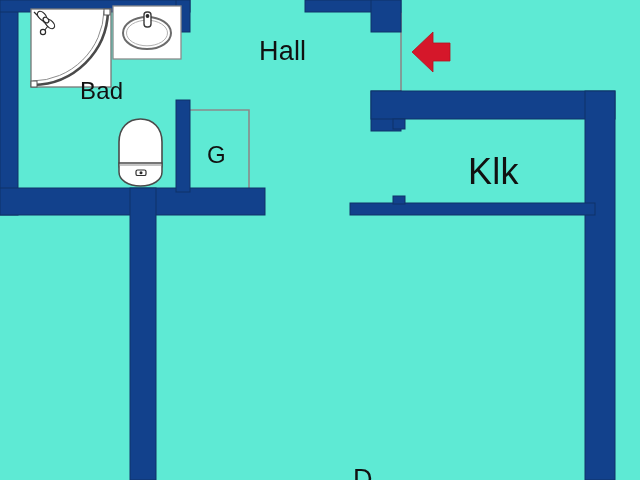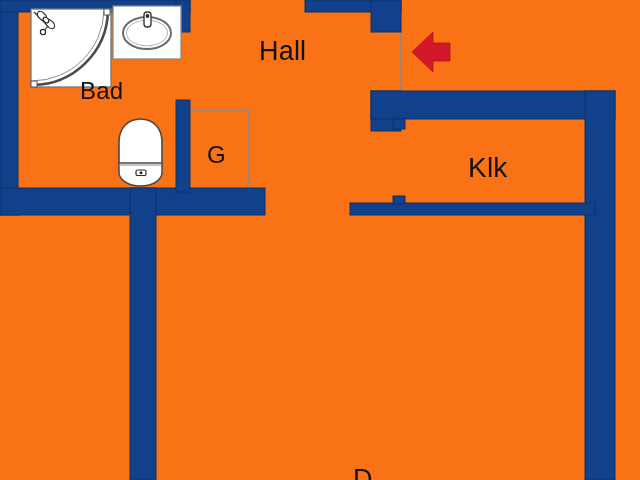--- a/index.html
+++ b/index.html
@@ -8,21 +8,21 @@
     padding: 0;
     background: #ffffff;
   }
   body {
     font-family: "Liberation Sans", sans-serif;
   }
   #plan {
     position: relative;
     width: 640px;
     height: 480px;
-    background: #f97316;
+    background: #5eead4;
     overflow: hidden;
   }
   #plan svg {
     position: absolute;
     left: 0;
     top: 0;
     width: 640px;
     height: 480px;
     display: block;
   }
@@ -31,21 +31,21 @@
     color: #111111;
     font-family: "Liberation Sans", sans-serif;
     font-weight: 400;
     white-space: nowrap;
     line-height: 1;
     user-select: none;
   }
   #label-hall   { left: 259px; top: 38px;  font-size: 27px; letter-spacing: .2px; }
   #label-bad    { left: 80px;  top: 79px;  font-size: 24px; letter-spacing: .2px; }
   #label-g      { left: 207px; top: 143px; font-size: 24px; }
-  #label-klk    { left: 468px; top: 154px; font-size: 28px; letter-spacing: .2px; }
+  #label-klk    { left: 468px; top: 154px; font-size: 36px; letter-spacing: .2px; }
   #label-bottom { left: 353px; top: 466px; font-size: 27px; letter-spacing: .2px; }
 </style>
 </head>
 <body>
 
 <div id="plan">
 
   <svg viewBox="0 0 640 480" xmlns="http://www.w3.org/2000/svg">
 
     <g stroke="#8A8A8A" fill="none" stroke-width="1.6">

